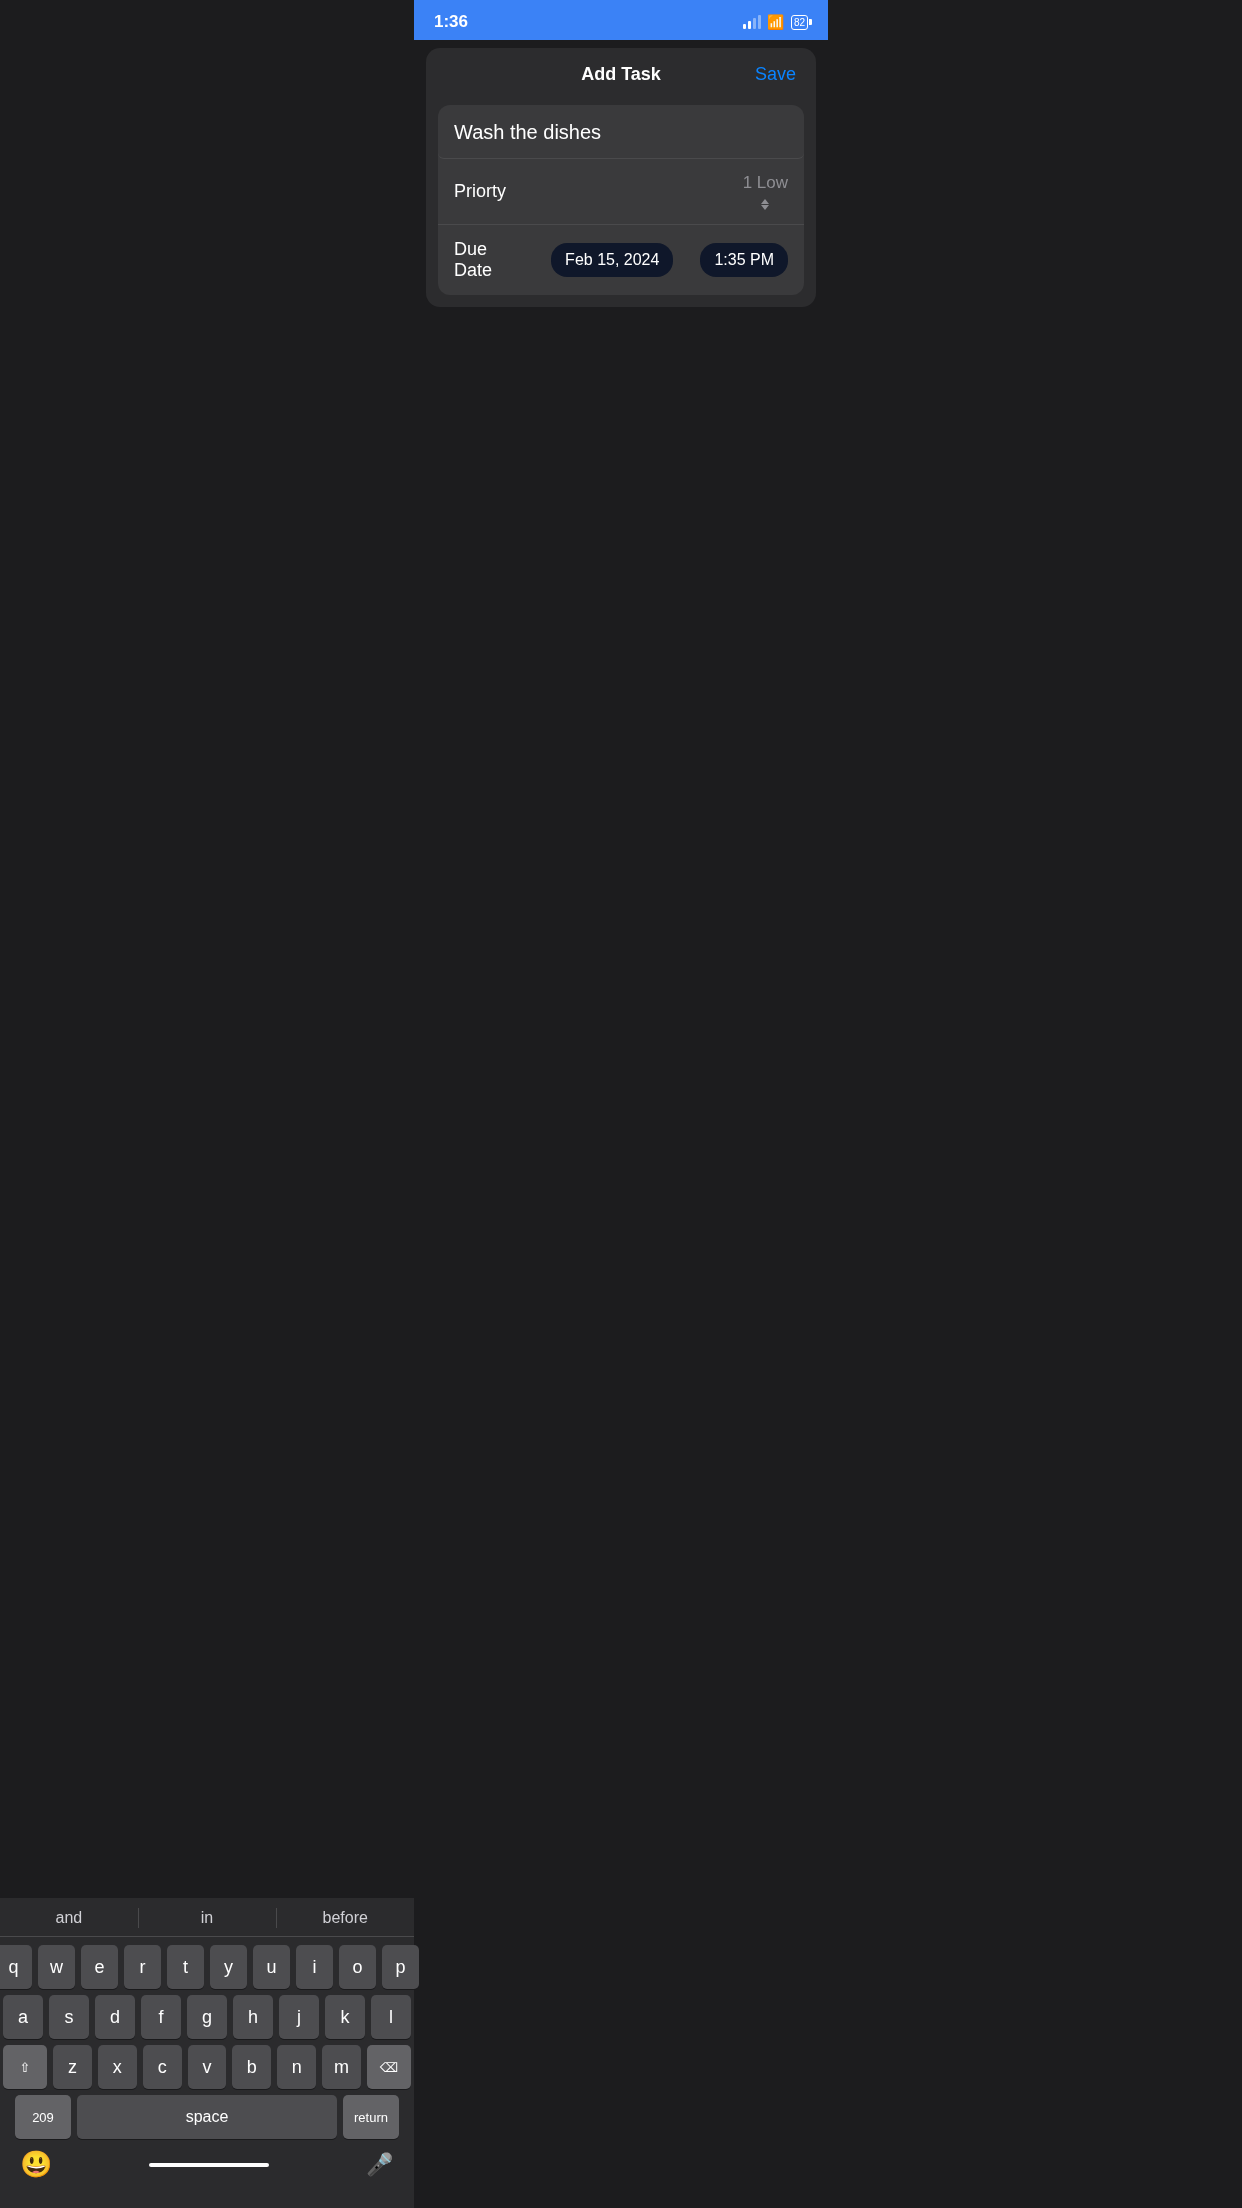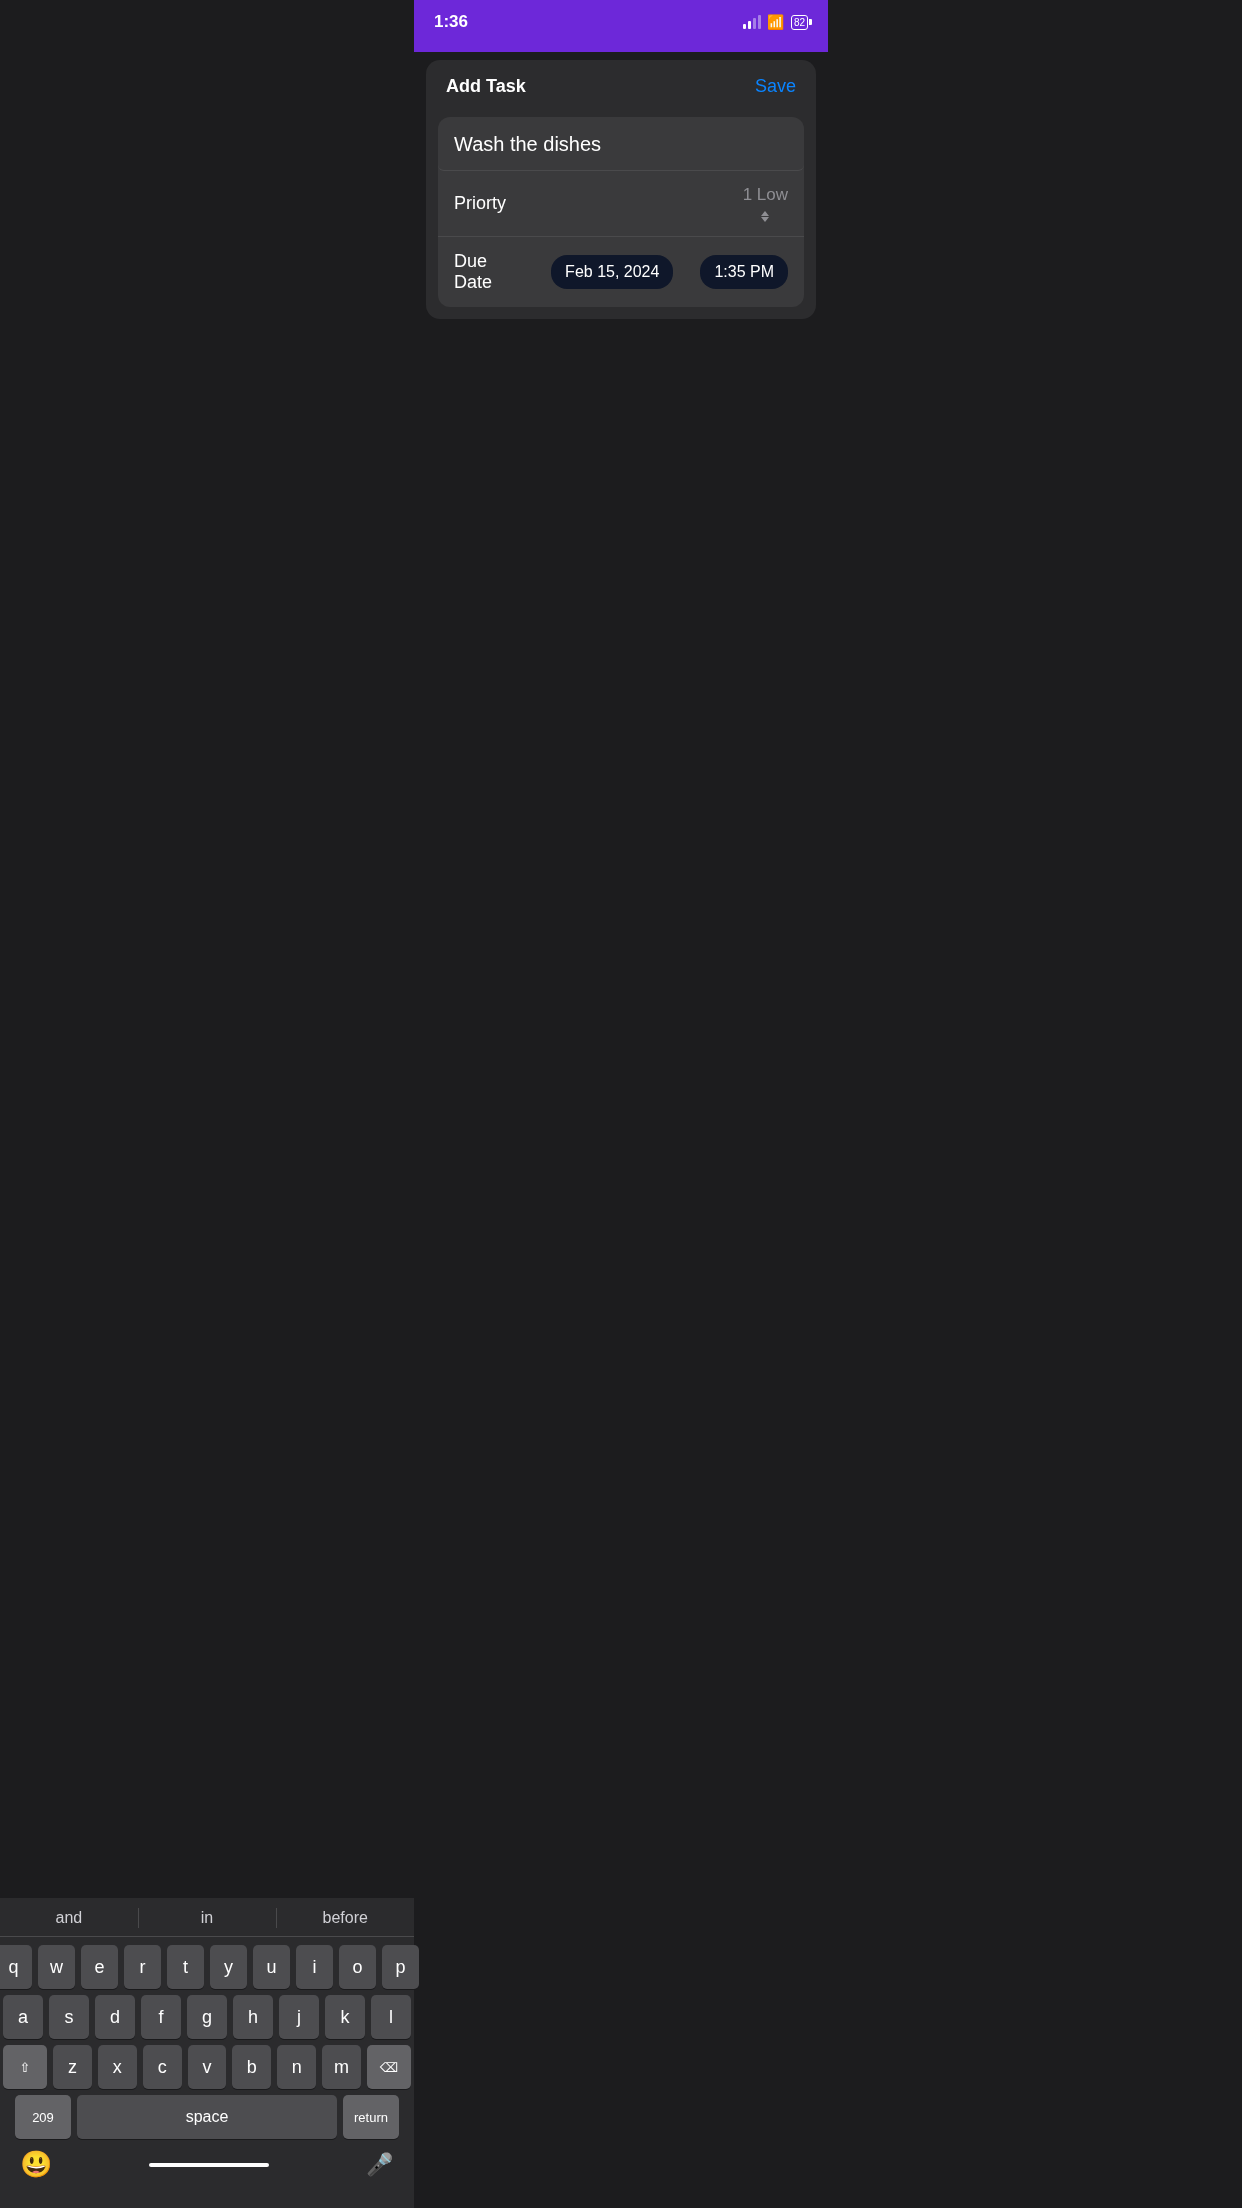--- a/index.html
+++ b/index.html
@@ -13,22 +13,22 @@
       overflow: hidden;
       position: relative;
       margin: 0 auto;
     }
 
     
     .status-bar {
       display: flex;
       justify-content: space-between;
       align-items: center;
-      padding: 12px 20px 20px;
-      background: #6d28d9;
+      padding: 12px 20px 8px;
+      background: #3b82f6;
       text-align: center;
     }
 
     .status-time {
       color: #fff;
       font-size: 17px;
       font-weight: 600;
     }
 
     .status-icons {
@@ -88,21 +88,21 @@
       border-radius: 14px;
       margin: 8px 12px;
       padding: 0;
       overflow: hidden;
     }
 
     
     .modal-header {
       display: flex;
       align-items: center;
-      justify-content: flex-start;
+      justify-content: center;
       padding: 16px 20px;
       position: relative;
     }
 
     .modal-title {
       color: #fff;
       font-size: 18px;
       font-weight: 600;
       text-align: center;
     }

